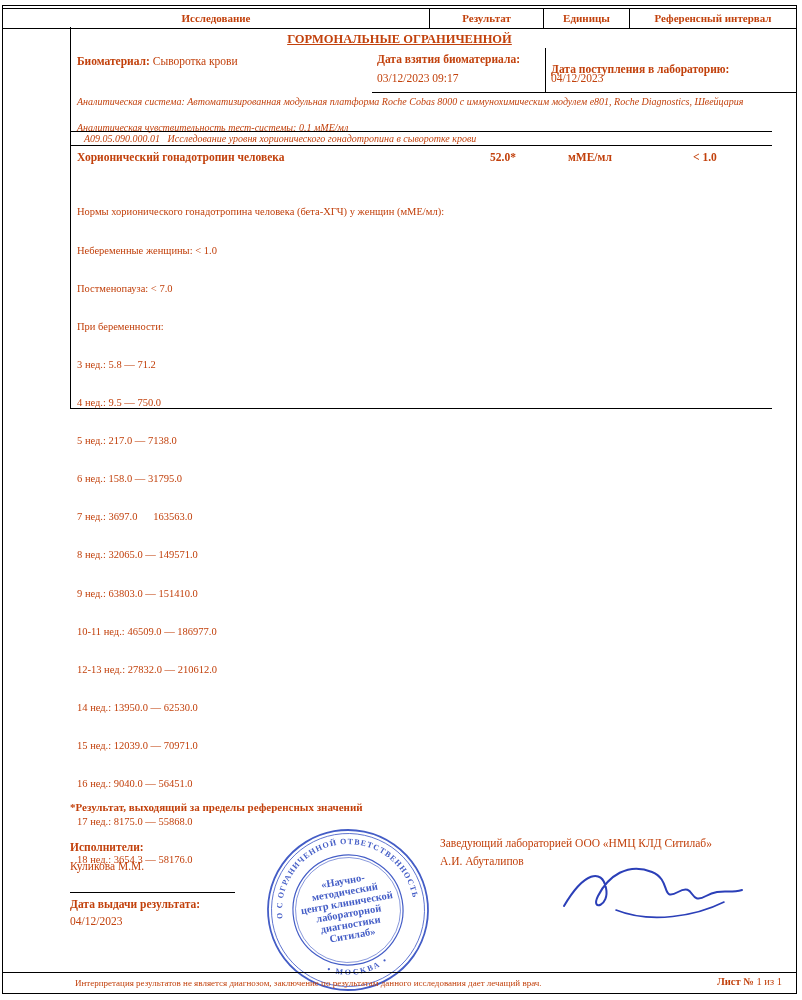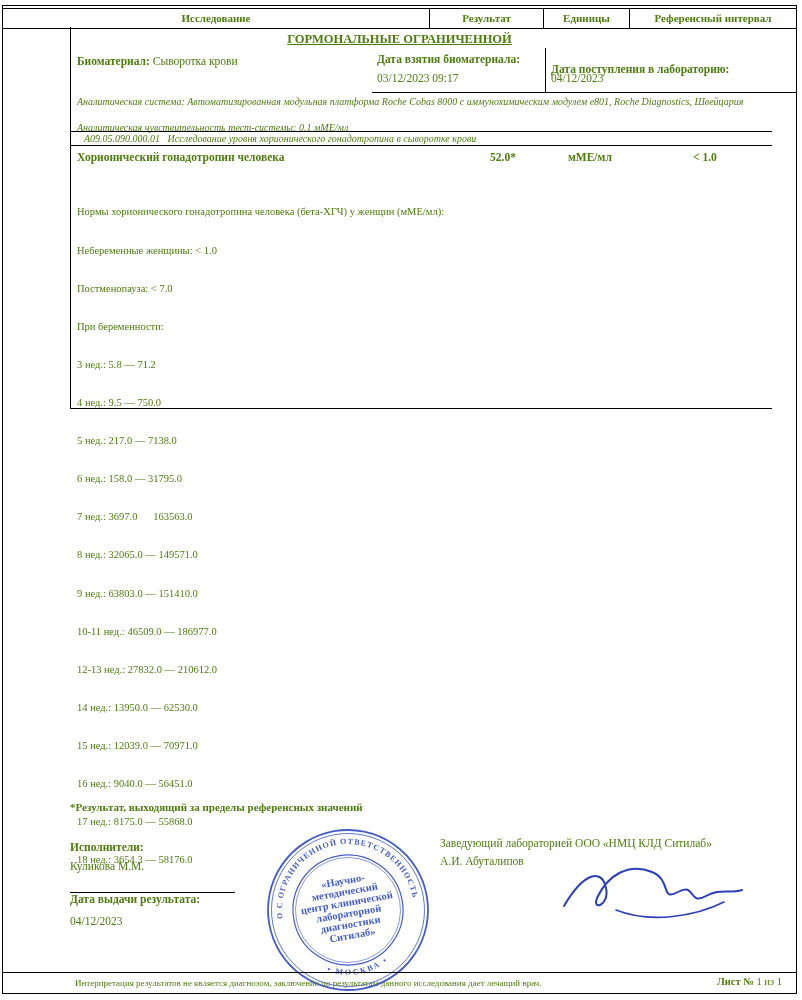--- a/index.html
+++ b/index.html
@@ -1,17 +1,17 @@
 <!DOCTYPE html>
 <html><head>
 <meta charset="utf-8">
 <style>
   html,body{margin:0;padding:0;background:#fff;}
   .canvas{position:relative;width:802px;height:1000px;background:#fff;
-          font-family:"Liberation Serif","DejaVu Serif",serif;color:#4d7c0f;}
+          font-family:"Liberation Serif","DejaVu Serif",serif;color:#c2410c;}
   .page{position:absolute;left:2px;top:5px;width:795px;height:989px;
         border:1px solid #000;box-sizing:border-box;}
   .abs{position:absolute;}
   .b{font-weight:bold;}
   .i{font-style:italic;}
   
   .header-row{position:absolute;left:0;top:2px;right:0;height:19px;
               border-top:1px solid #000;border-bottom:1px solid #000;
               display:grid;grid-template-columns:426px 114px 86px auto;}
   .hcell{font-weight:bold;font-size:11px;line-height:19px;text-align:center;}
@@ -93,21 +93,21 @@
     </div>
 
     <div class="abs b" style="left:67px;top:795px;font-size:11px;">*Результат, выходящий за пределы референсных значений</div>
 
     <div class="abs t11 b" style="left:67px;top:835px;">Исполнители:</div>
     <div class="abs t11" style="left:67px;top:854px;">Куликова М.М.</div>
 
     <div class="abs t11" style="left:437px;top:831px;width:345px;">Заведующий лабораторией ООО «НМЦ КЛД Ситилаб»</div>
     <div class="abs t11" style="left:437px;top:849px;">А.И. Абуталипов</div>
 
-    <div class="abs t11 b issue-line" style="left:67px;top:886px;width:165px;font-family:Liberation Serif, serif;">Дата выдачи результата:</div>
+    <div class="abs t11 b issue-line" style="left:67px;top:886px;width:165px;padding-top:5px;font-family:Liberation Serif, serif;">Дата выдачи результата:</div>
     <div class="abs t11" style="left:67px;top:909px;">04/12/2023</div>
 
     <div class="stamp-wrap">
       <svg width="168" height="168" viewBox="0 0 168 168">
         <circle cx="84" cy="84" r="80" fill="none" stroke-width="1.8" stroke="#3550c2"></circle>
         <circle cx="84" cy="84" r="76.5" fill="none" stroke-width="0.8" stroke="#3550c2"></circle>
         <circle cx="84" cy="84" r="55" fill="none" stroke-width="1.2" stroke="#3550c2"></circle>
         <circle cx="84" cy="84" r="52.5" fill="none" stroke-width="0.6" stroke="#3550c2"></circle>
         <defs>
           <path id="arcTop" d="M 18,84 A 66,66 0 0 1 150,84"></path>

